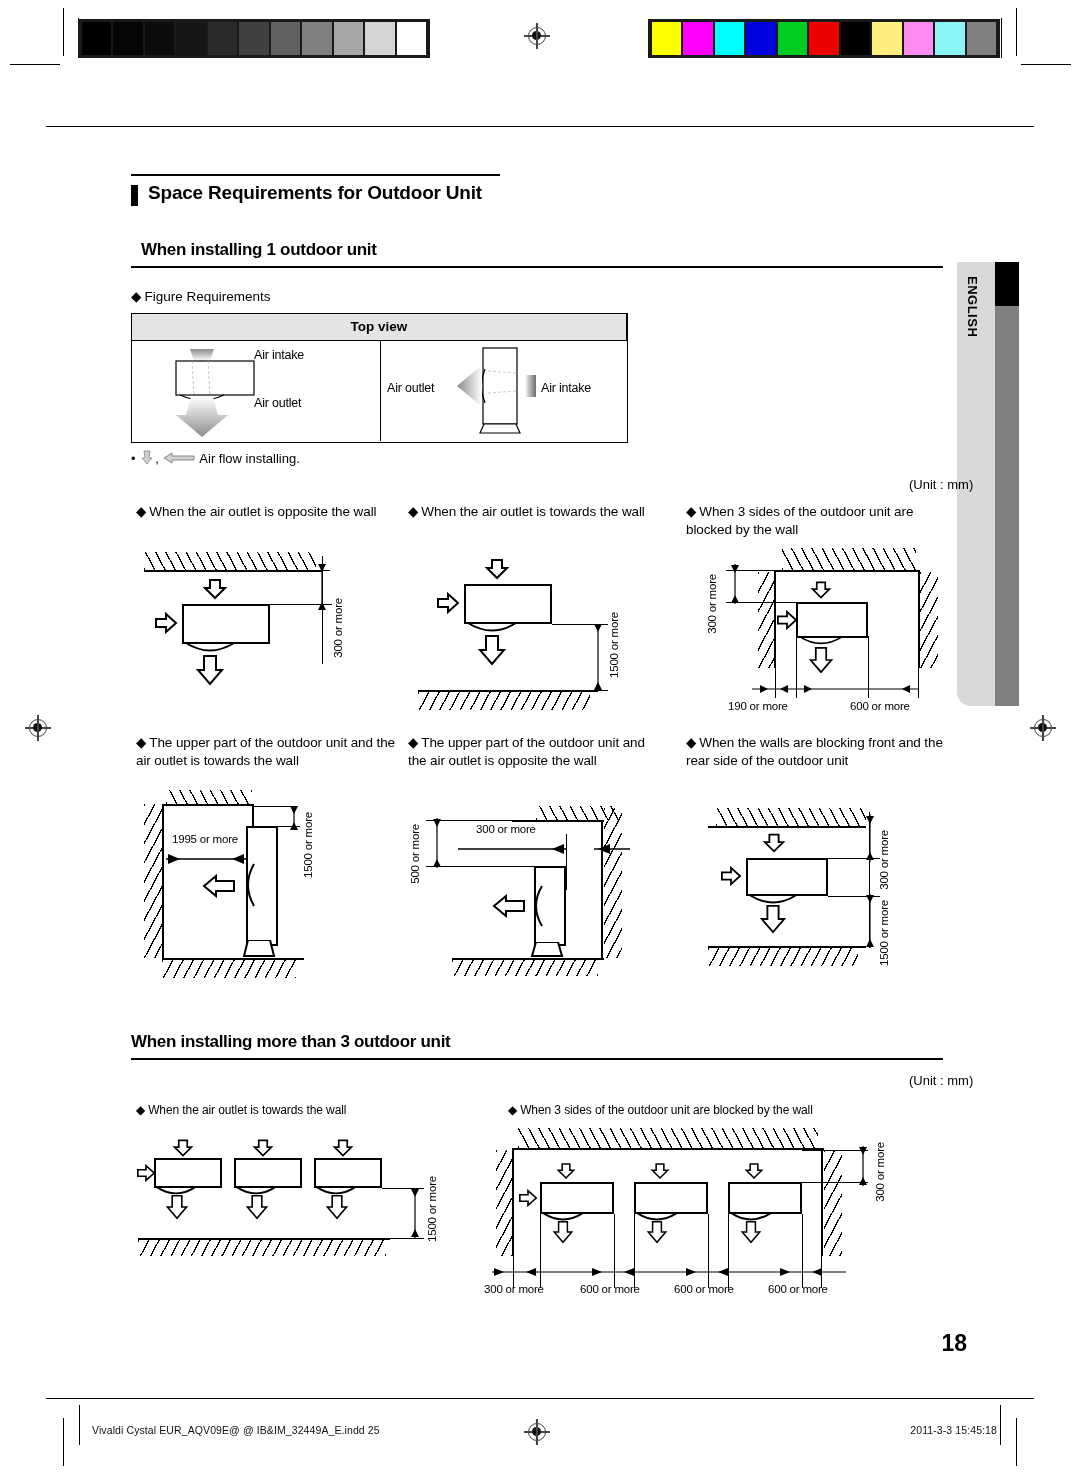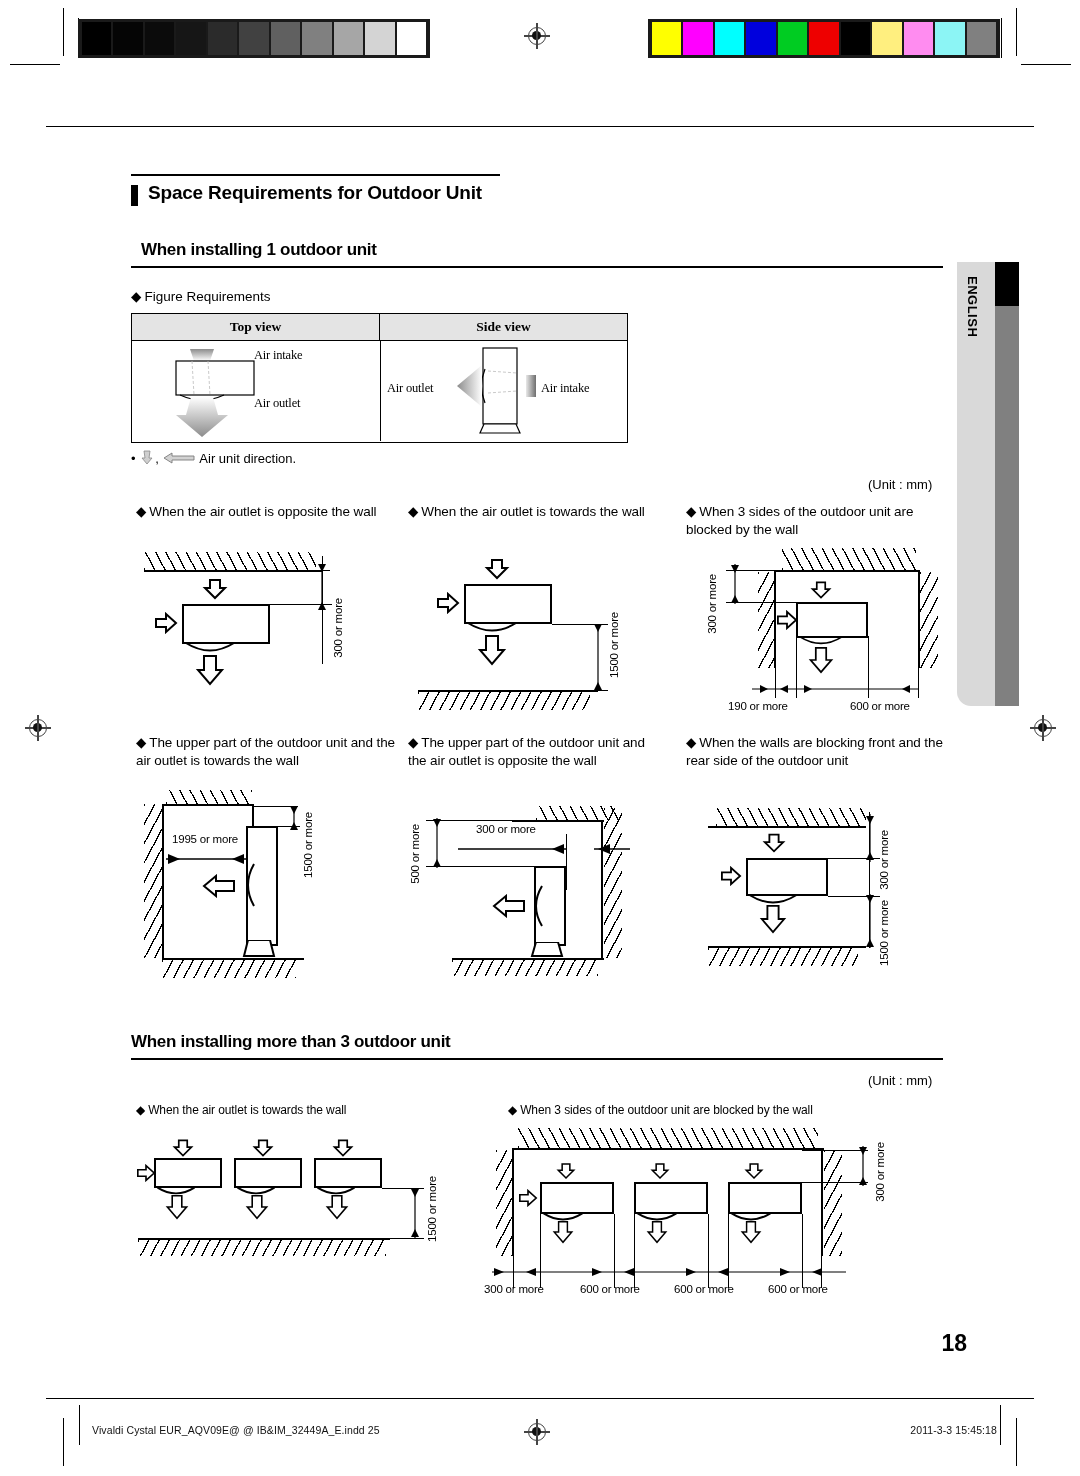--- a/index.html
+++ b/index.html
@@ -29,30 +29,30 @@
   .sec-title-text{margin-left:17px;display:inline-block;}
   .sub-title{position:absolute;font-size:17px;font-weight:bold;letter-spacing:-.3px;}
 
   
   .dia-bullet{position:absolute;font-size:13.5px;line-height:17.5px;letter-spacing:-.1px;}
   .dmd{display:inline-block;margin-right:3px;}
   .small-b{font-size:12px;line-height:16px;}
 
   
   .fd-label{position:absolute;left:131px;top:288px;font-size:13.5px;}
-  .fdtable{position:absolute;left:131px;top:313px;width:497px;height:130px;border:1.5px solid #000;box-sizing:border-box;font-family:Liberation Serif, serif;}
+  .fdtable{position:absolute;left:131px;top:313px;width:497px;height:130px;border:1.5px solid #000;box-sizing:border-box;}
   .fdhead{display:flex;height:26px;background:#e4e4e4;border-bottom:1.5px solid #000;}
   .fdhead div{flex:1;text-align:center;font-size:13.5px;font-weight:bold;line-height:26px;}
   .fdhead div:first-child{border-right:1.5px solid #000;}
   .fdbody{display:flex;height:100px;position:relative;}
   .fdbody > div{flex:1;position:relative;}
   .fdbody > div:first-child{border-right:1.5px solid #000;}
   .flownote{position:absolute;left:131px;top:450px;font-size:13px;}
 
-  .unitmm{position:absolute;font-size:13px;}
+  .unitmm{position:absolute;font-size:13px;margin-left:41px;}
 
   
   .dia{position:absolute;}
   .box{position:absolute;border:2.2px solid #000;background:#fff;box-sizing:border-box;}
   .line{position:absolute;background:#000;}
   .thin{position:absolute;background:#000;height:1px;}
   .vthin{position:absolute;background:#000;width:1px;}
   .vlabel{position:absolute;font-size:11.5px;writing-mode:vertical-rl;transform:rotate(180deg);
     white-space:nowrap;letter-spacing:-.2px;}
   .hlabel{position:absolute;font-size:11.5px;white-space:nowrap;letter-spacing:-.2px;}
@@ -146,21 +146,20 @@
 <div class="sub-title" style="left:131px;top:240px;margin-left:10px;">When installing 1 outdoor unit</div>
 <div class="hrule" style="left:131px;top:266px;width:812px;height:2px;"></div>
 
 <div class="fd-label">
   <span class="dmd">◆</span><span>Figure Requirements</span>
 </div>
 
 <div class="fdtable">
   <div class="fdhead">
     <div>Top view</div>
-    <div>Side view</div>
   </div>
   <div class="fdbody">
 
     <div>
       <svg width="248" height="100" viewBox="0 0 248 100">
         <defs>
           <linearGradient id="gdown" x1="0" y1="0" x2="0" y2="1">
             <stop offset="0" stop-color="#ffffff"></stop>
               <stop offset="1" stop-color="#8c8c8c"></stop>
           </linearGradient>
@@ -205,21 +204,21 @@
 </div>
 
 <div class="flownote">
   <span>•</span>
   <svg width="16" height="16" viewBox="0 0 16 16" style="vertical-align:-3px;">
     <path d="M5 1 L11 1 L10 8 L13 8 L8 14 L3 8 L6 8 Z" fill="#cfcfcf" stroke="#888" stroke-width="0.8"></path>
   </svg><span>,</span>
   <svg width="34" height="14" viewBox="0 0 34 14" style="vertical-align:-2px;">
     <path d="M10 2 L10 5 L32 5 L32 9 L10 9 L10 12 L2 7 Z" fill="#d2d2d2" stroke="#7a7a7a" stroke-width="0.9"></path>
   </svg>
-  <span>Air unit direction.</span>
+  <span>Air flow installing.</span>
 </div>
 
 <div class="unitmm" style="left:868px;top:477px;">(Unit : mm)</div>
 
 <div class="dia-bullet" style="left:136px;top:503px;width:250px;">
   <span class="dmd">◆</span><span>When the air outlet is opposite the wall</span>
 </div>
 <div class="dia" style="left:136px;top:550px;width:250px;height:155px;">
   <div class="hatch" style="left:8px;top:2px;width:172px;height:18px;"></div>
   <div class="line" style="left:8px;top:20px;width:178px;height:2.2px;"></div>

